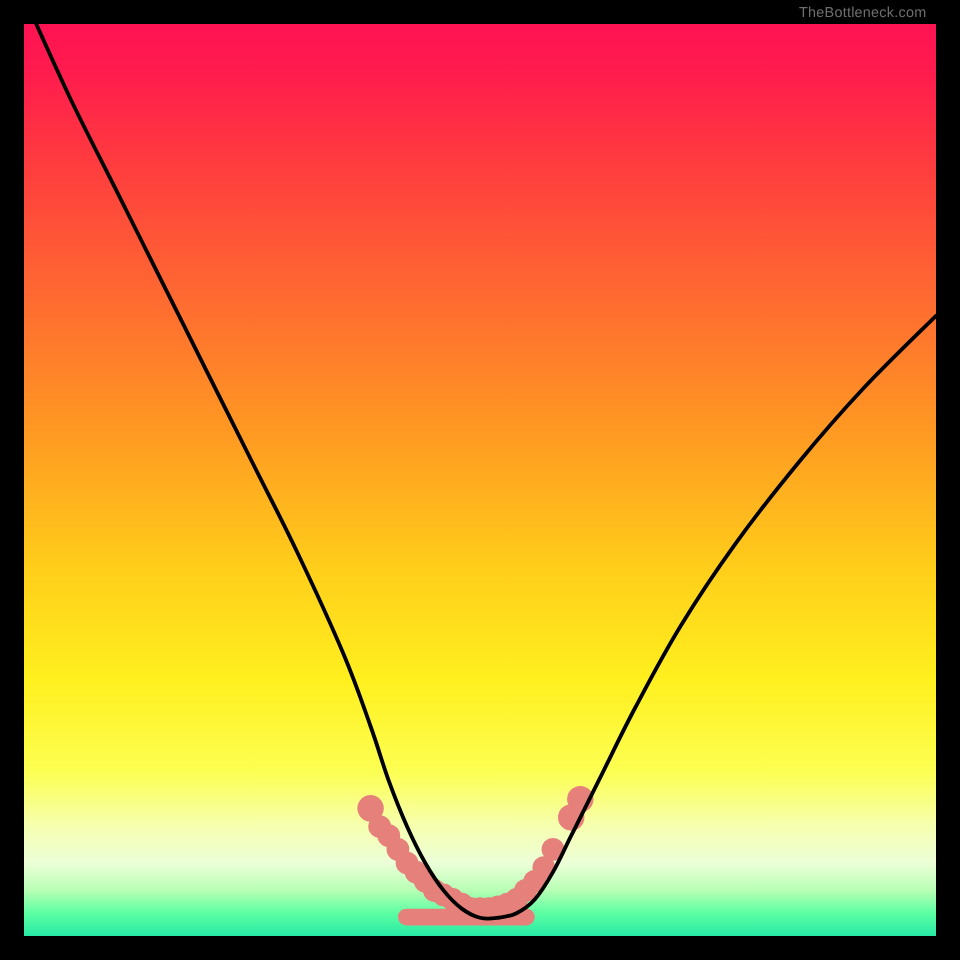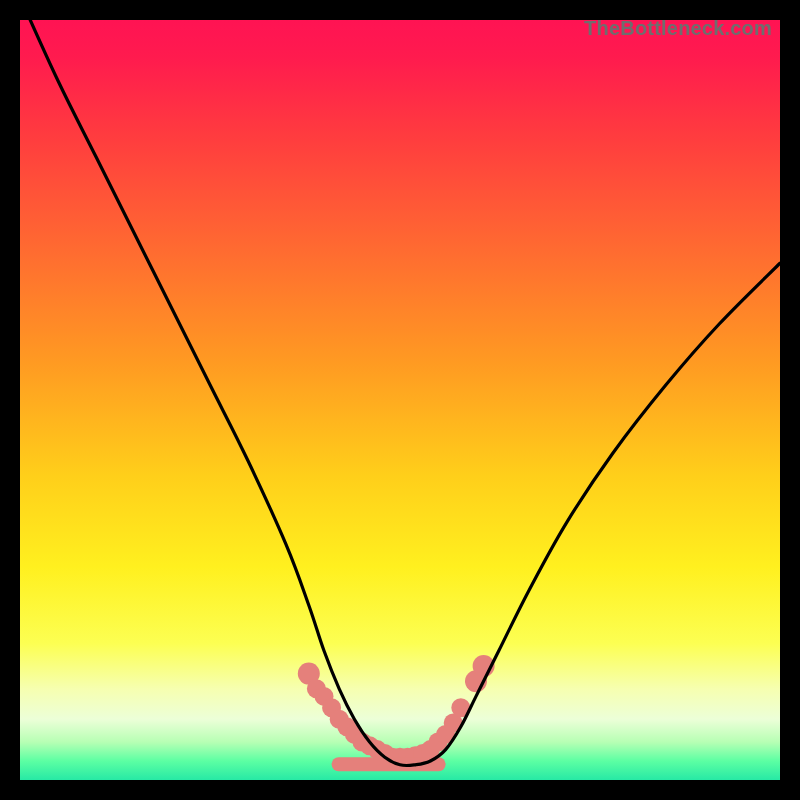--- a/index.html
+++ b/index.html
@@ -14,25 +14,25 @@
   .frame {
     position: absolute;
     left: 20px;
     top: 20px;
     width: 760px;
     height: 760px;
     background: #000;
   }
   .watermark {
     position: absolute;
-    top: 17px;
+    top: 3px;
     right: 28px;
     color: #6e6e6e;
-    font-size: 20px;
-    font-weight: 700;
+    font-size: 12px;
+    font-weight: 400;
     letter-spacing: 0.2px;
     z-index: 20;
   }
   svg {
     position: absolute;
     left: 20px;
     top: 20px;
     width: 760px;
     height: 760px;
     display: block;

